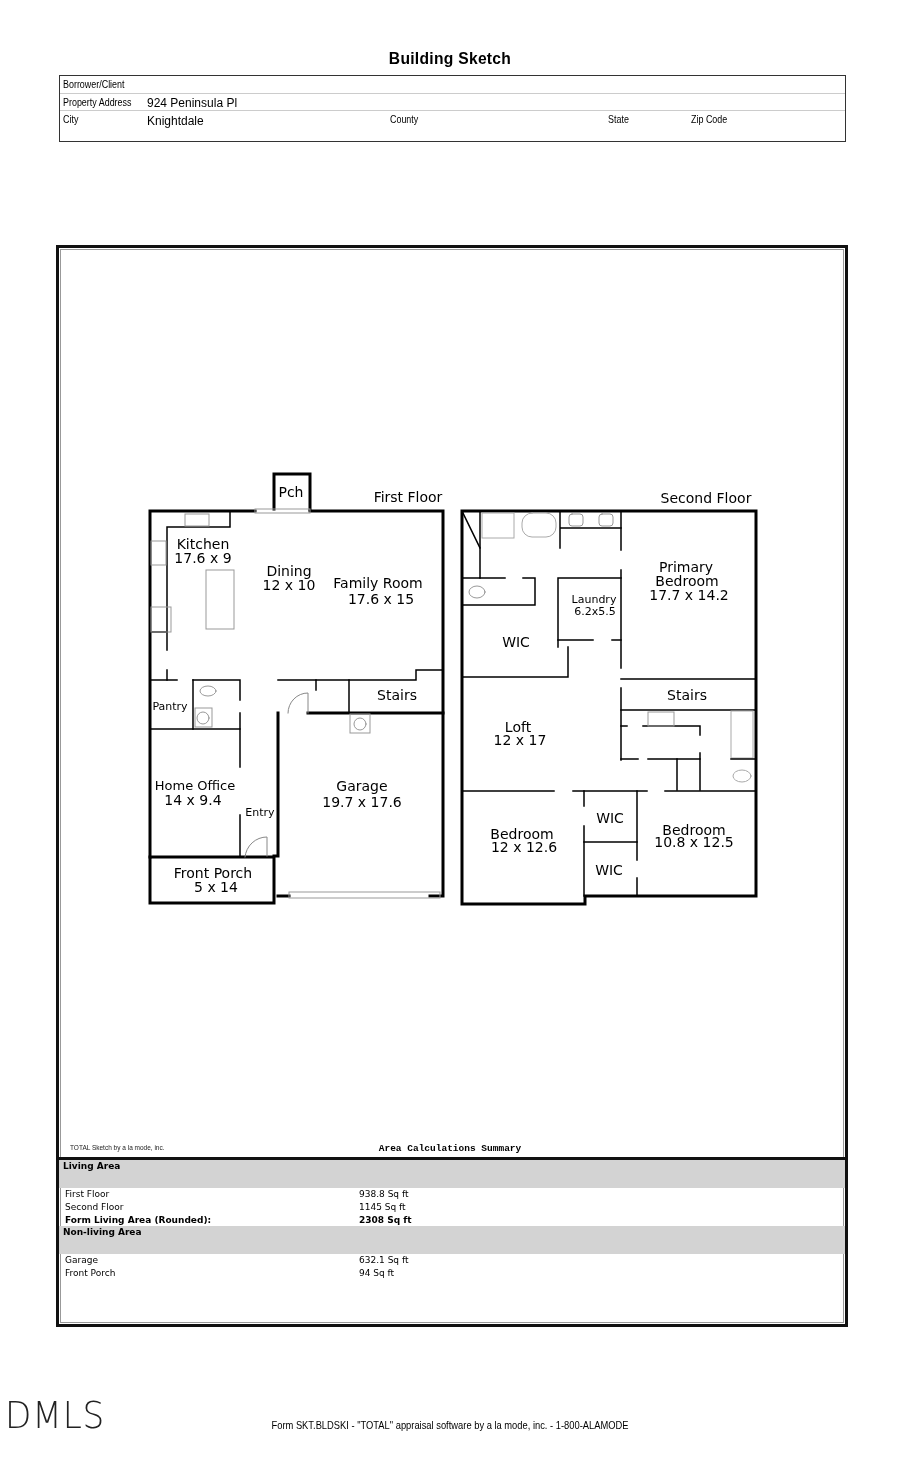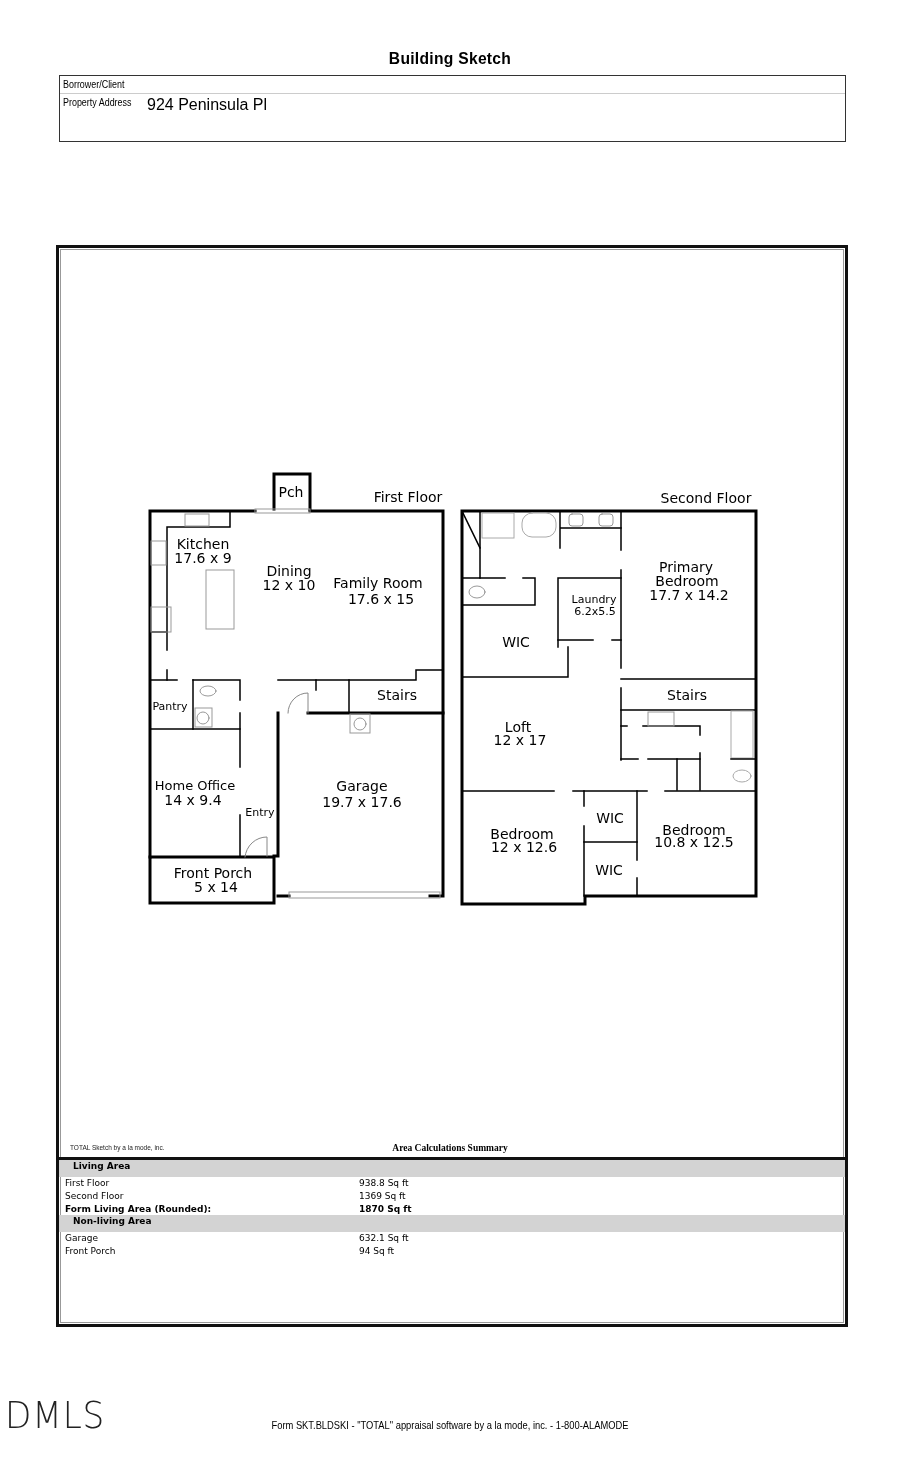--- a/index.html
+++ b/index.html
@@ -3,46 +3,53 @@
 <meta charset="utf-8">
 <style>
   html, body { margin:0; padding:0; background:#fff; }
   body { width:900px; height:1482px; position:relative; overflow:hidden; font-family:"Liberation Sans", sans-serif; color:#000; }
   .title { position:absolute; left:0; width:900px; top:49px; text-align:center; font-weight:bold; font-size:17px; letter-spacing:0.3px; font-family:"Liberation Sans", sans-serif; transform:scaleX(0.92); }
   .info-table { position:absolute; left:59px; top:75px; width:787px; height:67px; border:1.5px solid #333; box-sizing:border-box; }
   .info-row { position:relative; height:16.5px; border-bottom:1px solid #ccc; font-size:11px;text-align:center; }
   .info-row:last-child { border-bottom:none; }
   .info-row span { position:absolute; top:2px; white-space:nowrap; }
   .lbl { font-family:"Liberation Sans Narrow","Liberation Sans", sans-serif; font-size:10.5px; transform:scaleX(0.85); transform-origin:left center; }
-  .val { font-size:16px; }
+  .val { font-size:12px; }
   .sketch-frame { position:absolute; left:56px; top:245px; width:792px; height:1082px; border:3px solid #111; box-sizing:border-box; }
   .sketch-inner { position:absolute; left:1px; top:1px; right:1px; bottom:1px; border:1px solid #999; }
   svg text { font-family:"DejaVu Sans", sans-serif; }
   .credit { position:absolute; left:70px; top:1144px; font-size:6.5px; color:#222; }
-  .area-title { position:absolute; left:0; width:900px; top:1143px; text-align:center; font-size:9.5px; font-weight:bold; font-family:Liberation Serif, serif; }
+  .area-title { position:absolute; left:0; width:900px; top:1143px; text-align:center; font-size:9.5px; font-weight:bold; font-family:Liberation Mono, monospace; }
   .summary { position:absolute; left:59px; top:1157px; width:786px; border-top:3px solid #111; font-family:"DejaVu Sans", sans-serif; font-size:9px; }
-  .sum-head { background:#d3d3d3; height:17px; line-height:12px; padding-left:14px; font-weight:bold; }
+  .sum-head { background:#d3d3d3; height:28px; line-height:12px; padding-left:4px; font-weight:bold; }
   .sum-row { position:relative; height:12.8px; line-height:12.8px; padding-left:6px; }
   .sum-row .v { position:absolute; left:300px; width:88px; }
   .sum-row.bold { font-weight:bold; }
   .footer { position:absolute; left:0; width:900px; top:1419px; text-align:center; font-size:11px; transform:scaleX(0.85); }
   .dmls { position:absolute; left:5px; top:1393px; font-size:38px; font-weight:100; letter-spacing:1px; color:#222; font-family:"DejaVu Sans", sans-serif; transform:scaleX(0.9); transform-origin:left; }
 </style>
 </head>
 <body>
 
 <div class="title">Building Sketch</div>
 
 <div class="info-table">
   <div class="info-row">
     <span class="lbl" style="left:3px">Borrower/Client</span>
   </div>
   <div class="info-row">
     <span class="lbl" style="left:3px">Property Address</span>
     <span class="val" style="left:87px">924 Peninsula Pl</span>
+  </div>
+  <div class="info-row">
+    <span class="lbl" style="left:3px">City</span>
+    <span class="val" style="left:87px;top:3px">Knightdale</span>
+    <span class="lbl" style="left:330px">County</span>
+    <span class="lbl" style="left:548px">State</span>
+    <span class="lbl" style="left:631px">Zip Code</span>
   </div>
 </div>
 
 <div class="sketch-frame">
   <div class="sketch-inner"></div>
 </div>
 
 <svg width="900" height="1482" style="position:absolute;left:0;top:0" viewBox="0 0 900 1482">
   <g fill="none" stroke="#000" stroke-linecap="square">
 
@@ -160,25 +167,25 @@
 <div class="area-title">Area Calculations Summary</div>
 
 <div class="summary">
   <div class="sum-head">Living Area</div>
   <div class="sum-row">
     <span>First Floor</span>
     <span class="v">938.8 Sq ft</span>
   </div>
   <div class="sum-row">
     <span>Second Floor</span>
-    <span class="v">1369 Sq ft</span>
+    <span class="v">1145 Sq ft</span>
   </div>
   <div class="sum-row bold">
     <span>Form Living Area (Rounded):</span>
-    <span class="v">1870 Sq ft</span>
+    <span class="v">2308 Sq ft</span>
   </div>
   <div class="sum-head">Non-living Area</div>
   <div class="sum-row">
     <span>Garage</span>
     <span class="v">632.1 Sq ft</span>
   </div>
   <div class="sum-row">
     <span>Front Porch</span>
     <span class="v">94 Sq ft</span>
   </div>

